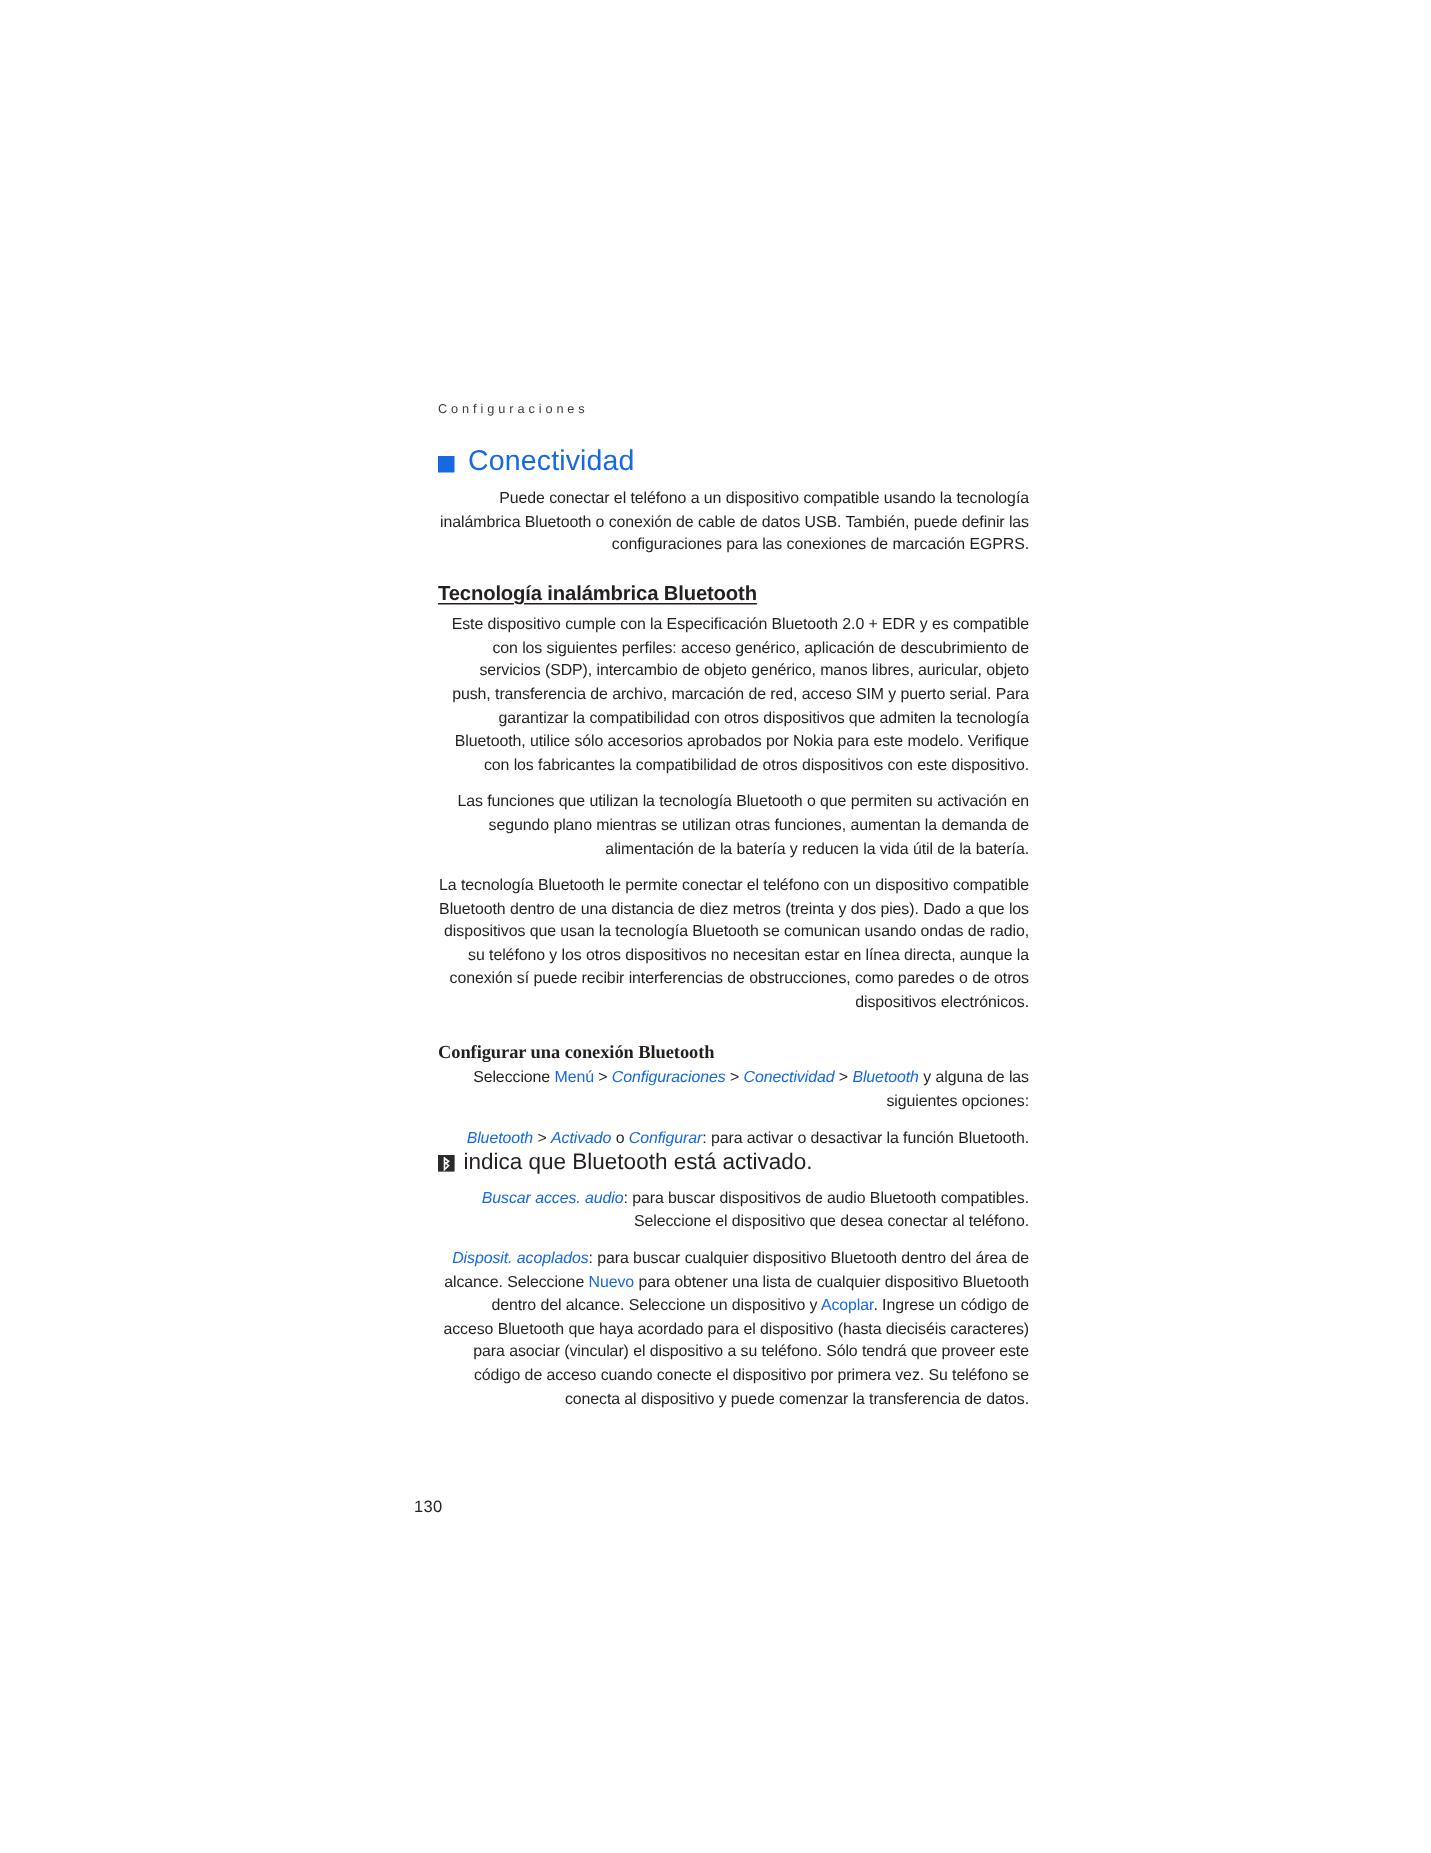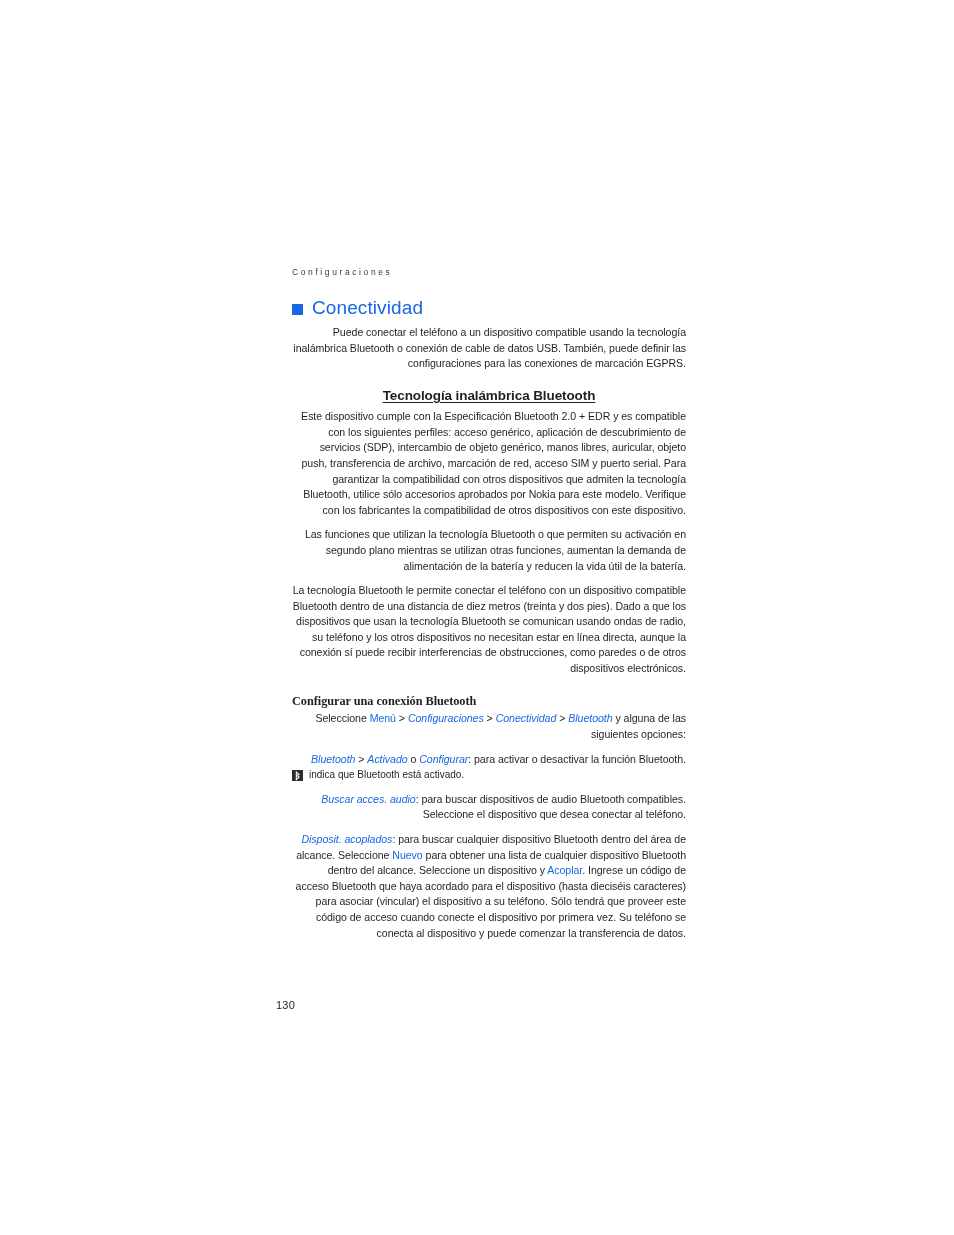--- a/index.html
+++ b/index.html
@@ -59,21 +59,20 @@
   
   h2.section-heading {
     font-size: 13.5px;
     font-weight: bold;
     color: #231f20;
     margin: 16px 0 5px 0;
     line-height: 1.2;
     text-decoration: underline;
     text-underline-offset: 2px;
     letter-spacing: -0.1px;
-    text-align: center;
   }
   h3.sub-heading {
     font-size: 12.3px;
     font-weight: bold;
     color: #231f20;
     margin: 17px 0 3px 0;
     line-height: 1.2;
     letter-spacing: -0.05px;
     font-family: Liberation Serif, serif;
   }
@@ -101,21 +100,21 @@
   }
   .gt {
     color: #231f20;
   }
 
   
   .bt-icon-line {
     display: flex;
     align-items: flex-start;
     gap: 6px;
-    font-size: 10px;
+    font-size: 15px;
     line-height: 15.6px;
     margin: 0 0 9px 0;
   }
   .bt-icon {
     flex: 0 0 auto;
     width: 11px;
     height: 11px;
     background: #2b2b2b;
     position: relative;
     top: 2.5px;

